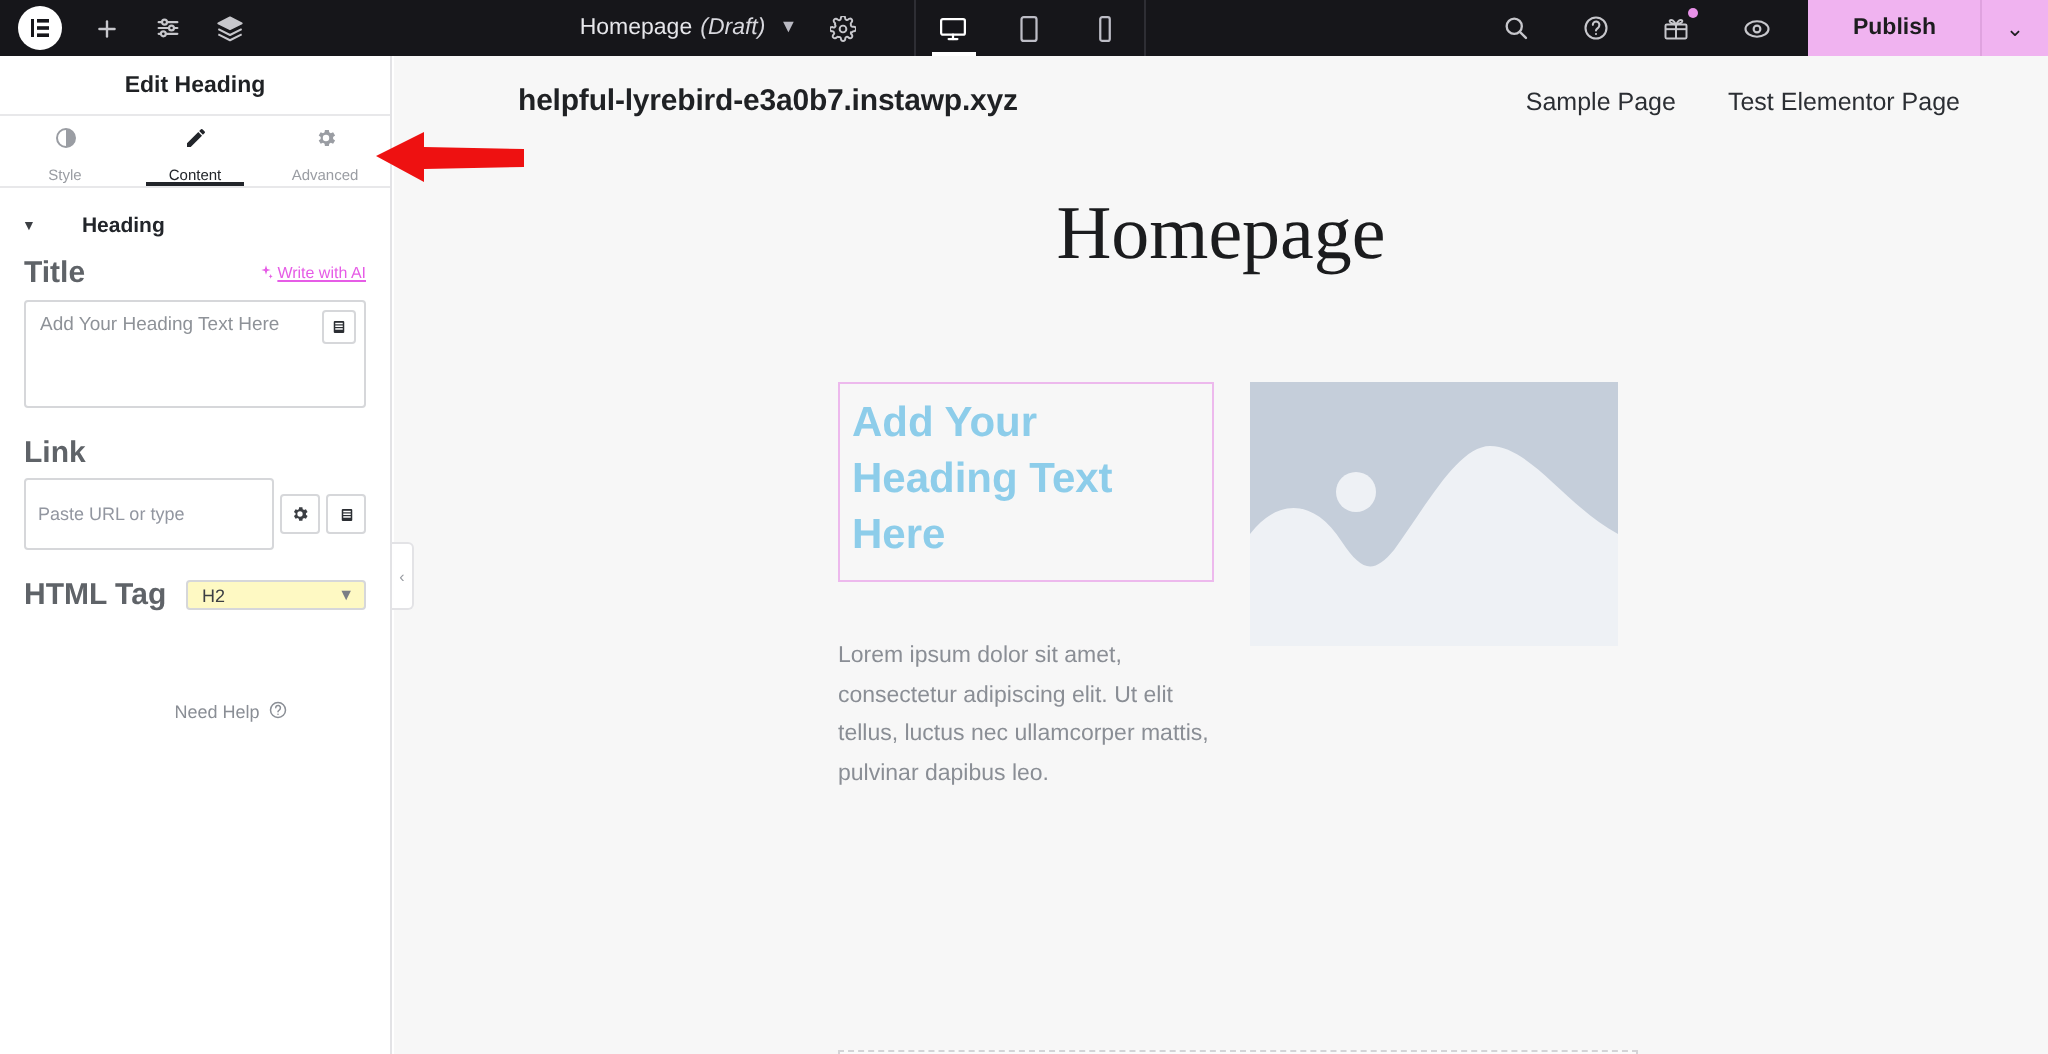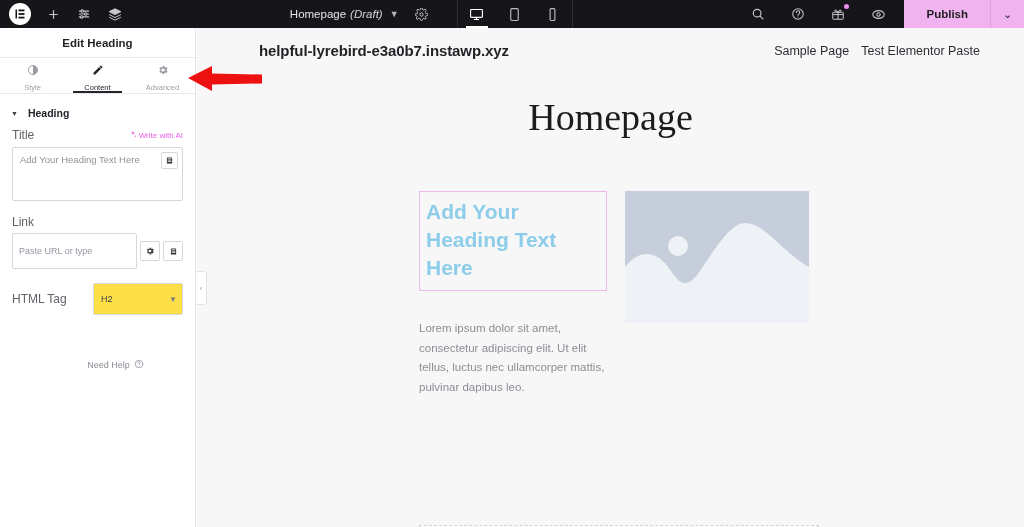--- a/index.html
+++ b/index.html
@@ -81,33 +81,33 @@
     justify-content: center; gap: 3px; position: relative; color: #9a9da3;
     padding-top: 3px;
   }
   .tab.active { color: #22252a; }
   .tab.active::after {
     content: ""; position: absolute; bottom: 0; left: 8px; right: 8px;
     height: 2px; background: #22252a;
   }
   .tab-label { font-size: 7.5px; }
   .section-head {
-    display: flex; align-items: center; gap: 10px;
+    display: flex; align-items: center; gap: 23px;
     padding: 13px 12px 9px 11px;
   }
   .section-head .tri { font-size: 7px; color: #3c3f44; }
   .section-head .txt { font-size: 10.5px; font-weight: bold; color: #22252a; }
   .field { padding: 0 12px 0 12px; }
   .field-row {
     display: flex; align-items: center; justify-content: space-between;
     margin-bottom: 5px;
   }
-  .field-label { font-size: 12px; color: #5f6368; }
+  .field-label { font-size: 15px; color: #5f6368; font-weight: bold; }
   .ai-link {
-    font-size: 8px; color: #e65ce6; display: flex; align-items: flex-end; gap: 2px;
+    font-size: 8px; color: #e65ce6; display: flex; align-items: flex-start; gap: 2px; text-decoration: underline;
   }
   .textarea-box {
     position: relative; border: 1px solid #d6d7da; background: #fff;
     height: 54px; border-radius: 2px;
   }
   .textarea-box .ph {
     position: absolute; top: 6px; left: 7px; font-size: 9.5px; color: #8e9298;
   }
   .icon-btn {
     border: 1px solid #d6d7da; background: #fff; width: 17px; height: 17px;
@@ -124,21 +124,21 @@
   .text-input span { font-size: 9px; color: #9296a0; }
   .sq-btn {
     width: 20px; height: 20px; border: 1px solid #d6d7da; background: #fff;
     border-radius: 2px; display: flex; align-items: center; justify-content: center;
   }
   .tag-row {
     display: flex; align-items: center; justify-content: space-between;
     padding: 14px 12px 0 12px;
   }
   .select-box {
-    width: 90px; height: 32px; border: 1px solid #d6d7da; background: #fde047;
+    width: 90px; height: 15px; border: 1px solid #d6d7da; background: #fef9c3;
     border-radius: 2px; display: flex; align-items: center;
     justify-content: space-between; padding: 0 5px 0 7px;
   }
   .select-box .val { font-size: 9px; color: #3c3f44; }
   .select-box .cv { font-size: 8px; color: #7a7e86; }
   .need-help {
     display: flex; align-items: center; justify-content: center; gap: 4px;
     margin-top: 44px; color: #8a8e95; font-size: 9px; padding-left: 36px;
   }
 
@@ -153,21 +153,21 @@
   
   .preview {
     position: absolute; top: 28px; left: 197px; width: 827px; height: 499px;
     background: #f7f7f7; overflow: hidden;
   }
   .site-header {
     display: flex; align-items: center; justify-content: space-between;
     padding: 14px 44px 0 62px;
   }
   .site-title { font-size: 15px; font-weight: bold; color: #1f2124; letter-spacing: -0.1px; }
-  .site-nav { display: flex; gap: 12px; }
+  .site-nav { display: flex; gap: 26px; }
   .site-nav a { font-size: 12.5px; color: #2b2e33; text-decoration: none; }
   .page-title {
     text-align: center; font-family: "Liberation Serif", serif;
     font-size: 38px; color: #1b1c1e; margin-top: 36px; font-weight: normal;
   }
   .content-row {
     display: flex; gap: 18px; padding: 52px 0 0 222px;
   }
   .col-left { width: 188px; }
   .heading-widget {
@@ -412,21 +412,21 @@
   <div class="collapse-handle">
     <span>‹</span>
   </div>
 
   <div class="preview">
 
     <div class="site-header">
       <div class="site-title">helpful-lyrebird-e3a0b7.instawp.xyz</div>
       <div class="site-nav">
         <a href="#">Sample Page</a>
-        <a href="#">Test Elementor Paste</a>
+        <a href="#">Test Elementor Page</a>
       </div>
     </div>
 
     <div class="page-title">Homepage</div>
 
     <div class="content-row">
       <div class="col-left">
         <div class="heading-widget">
           <h2>Add Your Heading Text Here</h2>
         </div>

